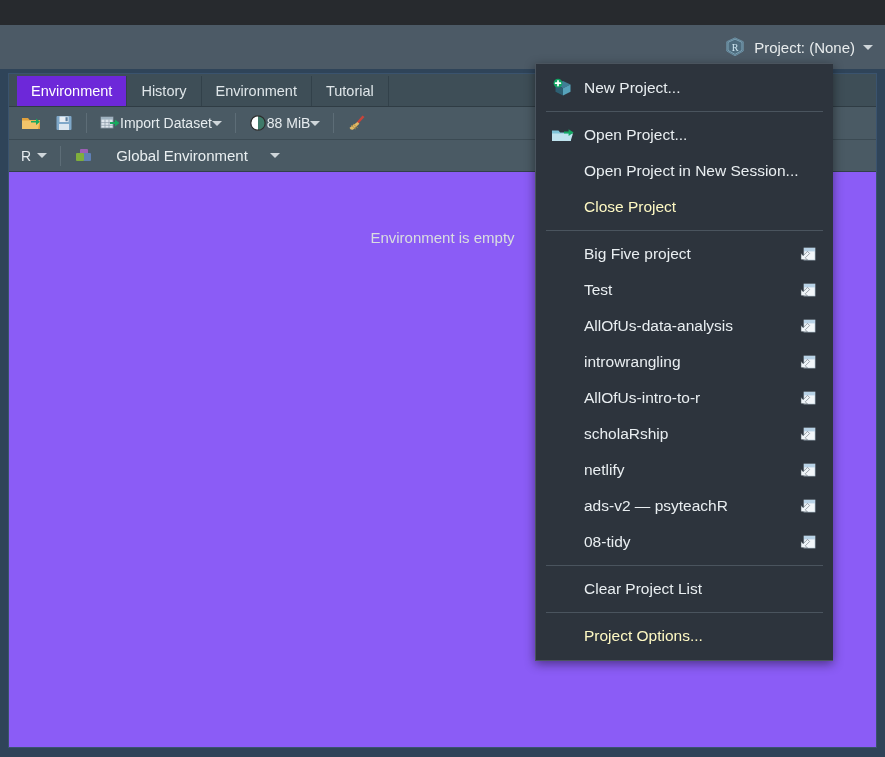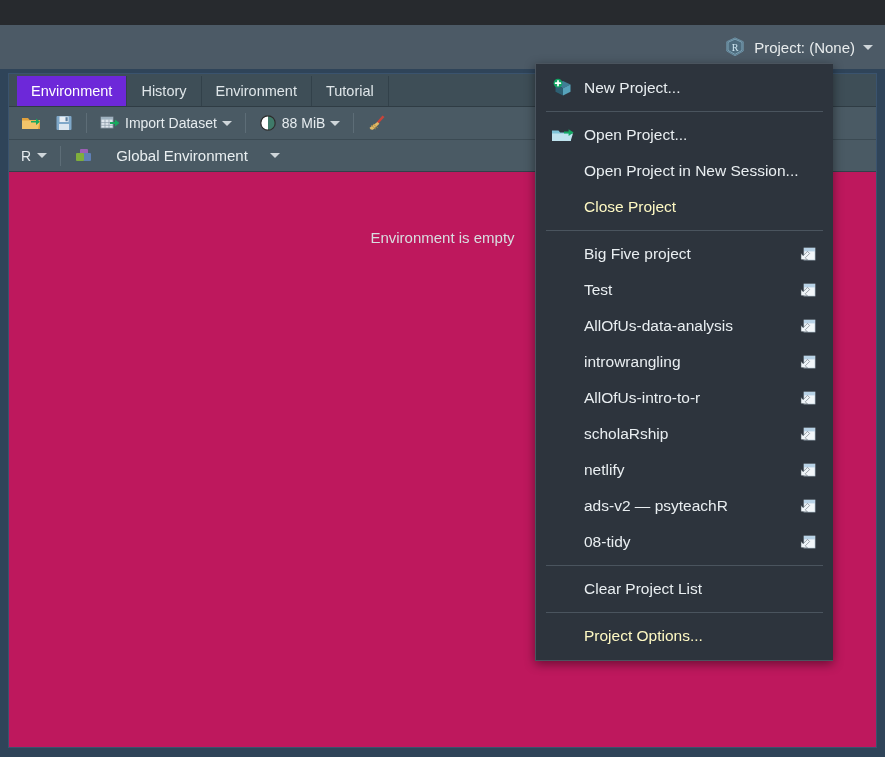--- a/index.html
+++ b/index.html
@@ -112,21 +112,20 @@
     background: #4a5a64;
     display: flex;
     align-items: center;
     gap: 6px;
     padding: 0 8px;
     border-bottom: 1px solid #3b4a53;
   }
   .tb-item {
     display: flex;
     align-items: center;
-    gap: 5px;
     padding: 2px 4px;
     cursor: pointer;
     color: #e6ecef;
     font-size: 14px;
     white-space: nowrap;
   }
   .tb-sep {
     width: 1px; height: 20px;
     background: #5d6d77;
     margin: 0 3px;
@@ -150,21 +149,21 @@
   .scope-name {
     display: flex; align-items: center; gap: 22px;
     color: #e9eff1; font-size: 15px;
     padding: 2px 4px; cursor: pointer;
   }
 
   
   .env-content {
     position: relative;
     height: 575px;
-    background: #be185d;
+    background: #8b5cf6;
   }
   .env-empty {
     position: absolute;
     left: 0; right: 0;
     top: 57px;
     text-align: center;
     font-size: 15px;
     color: #d9dde0;
   }
 

